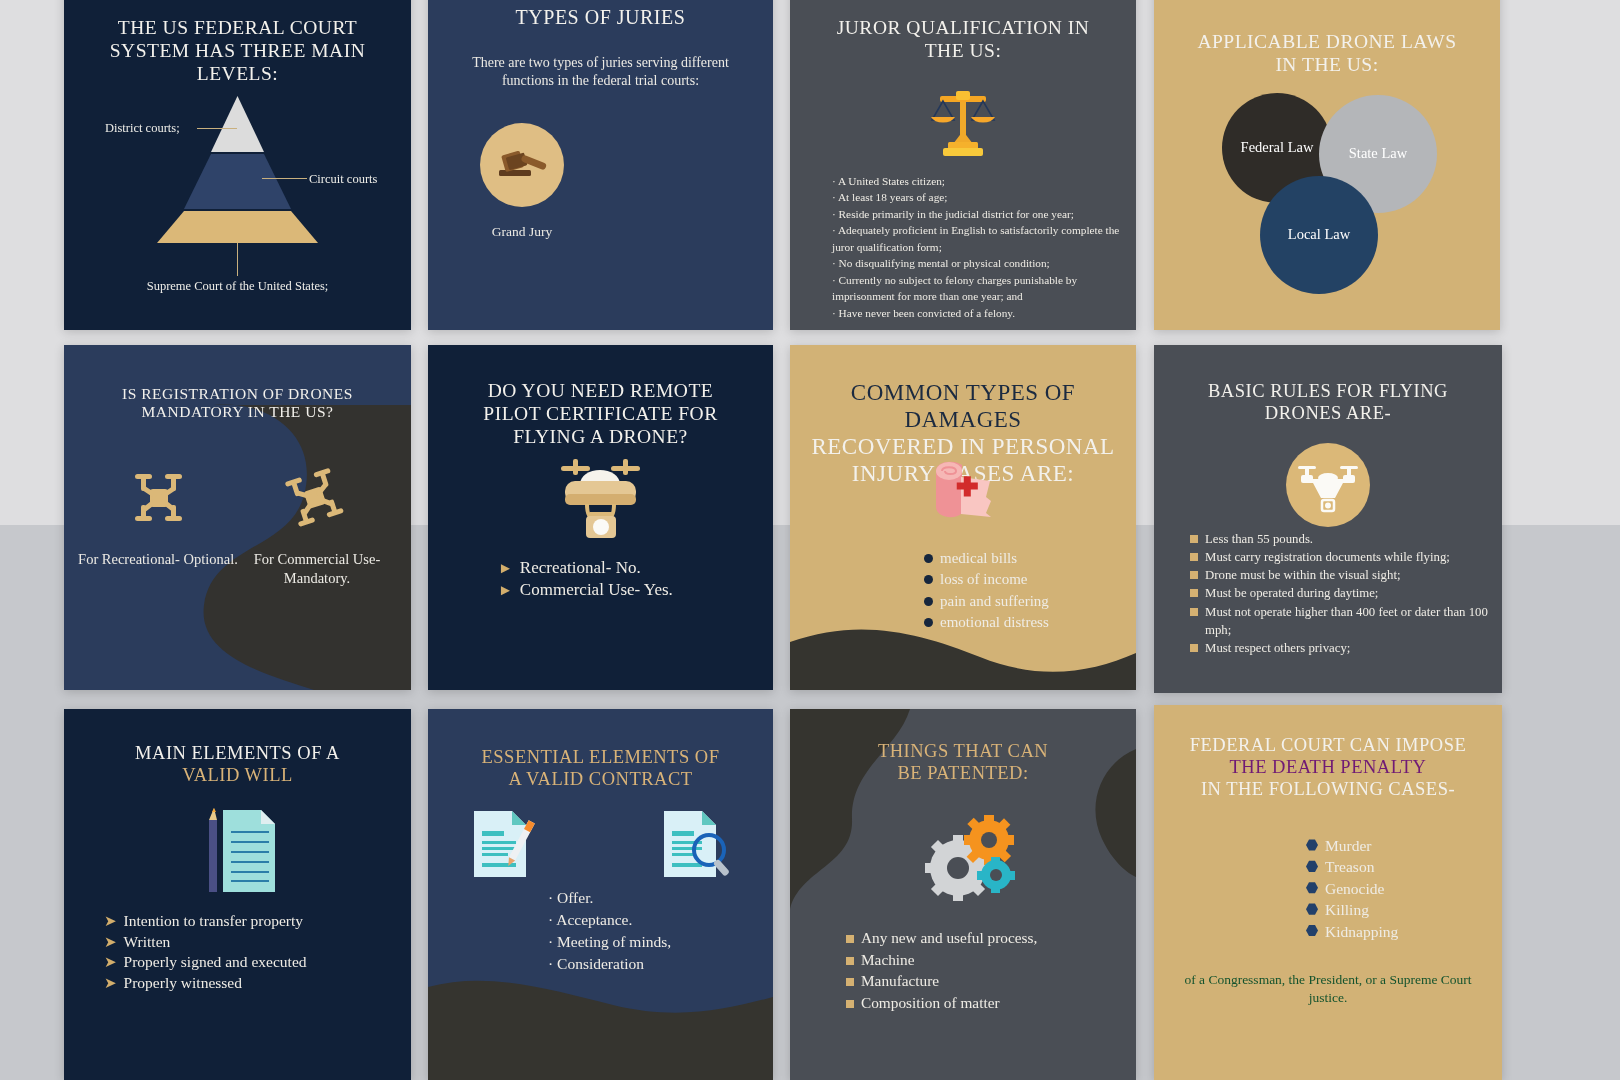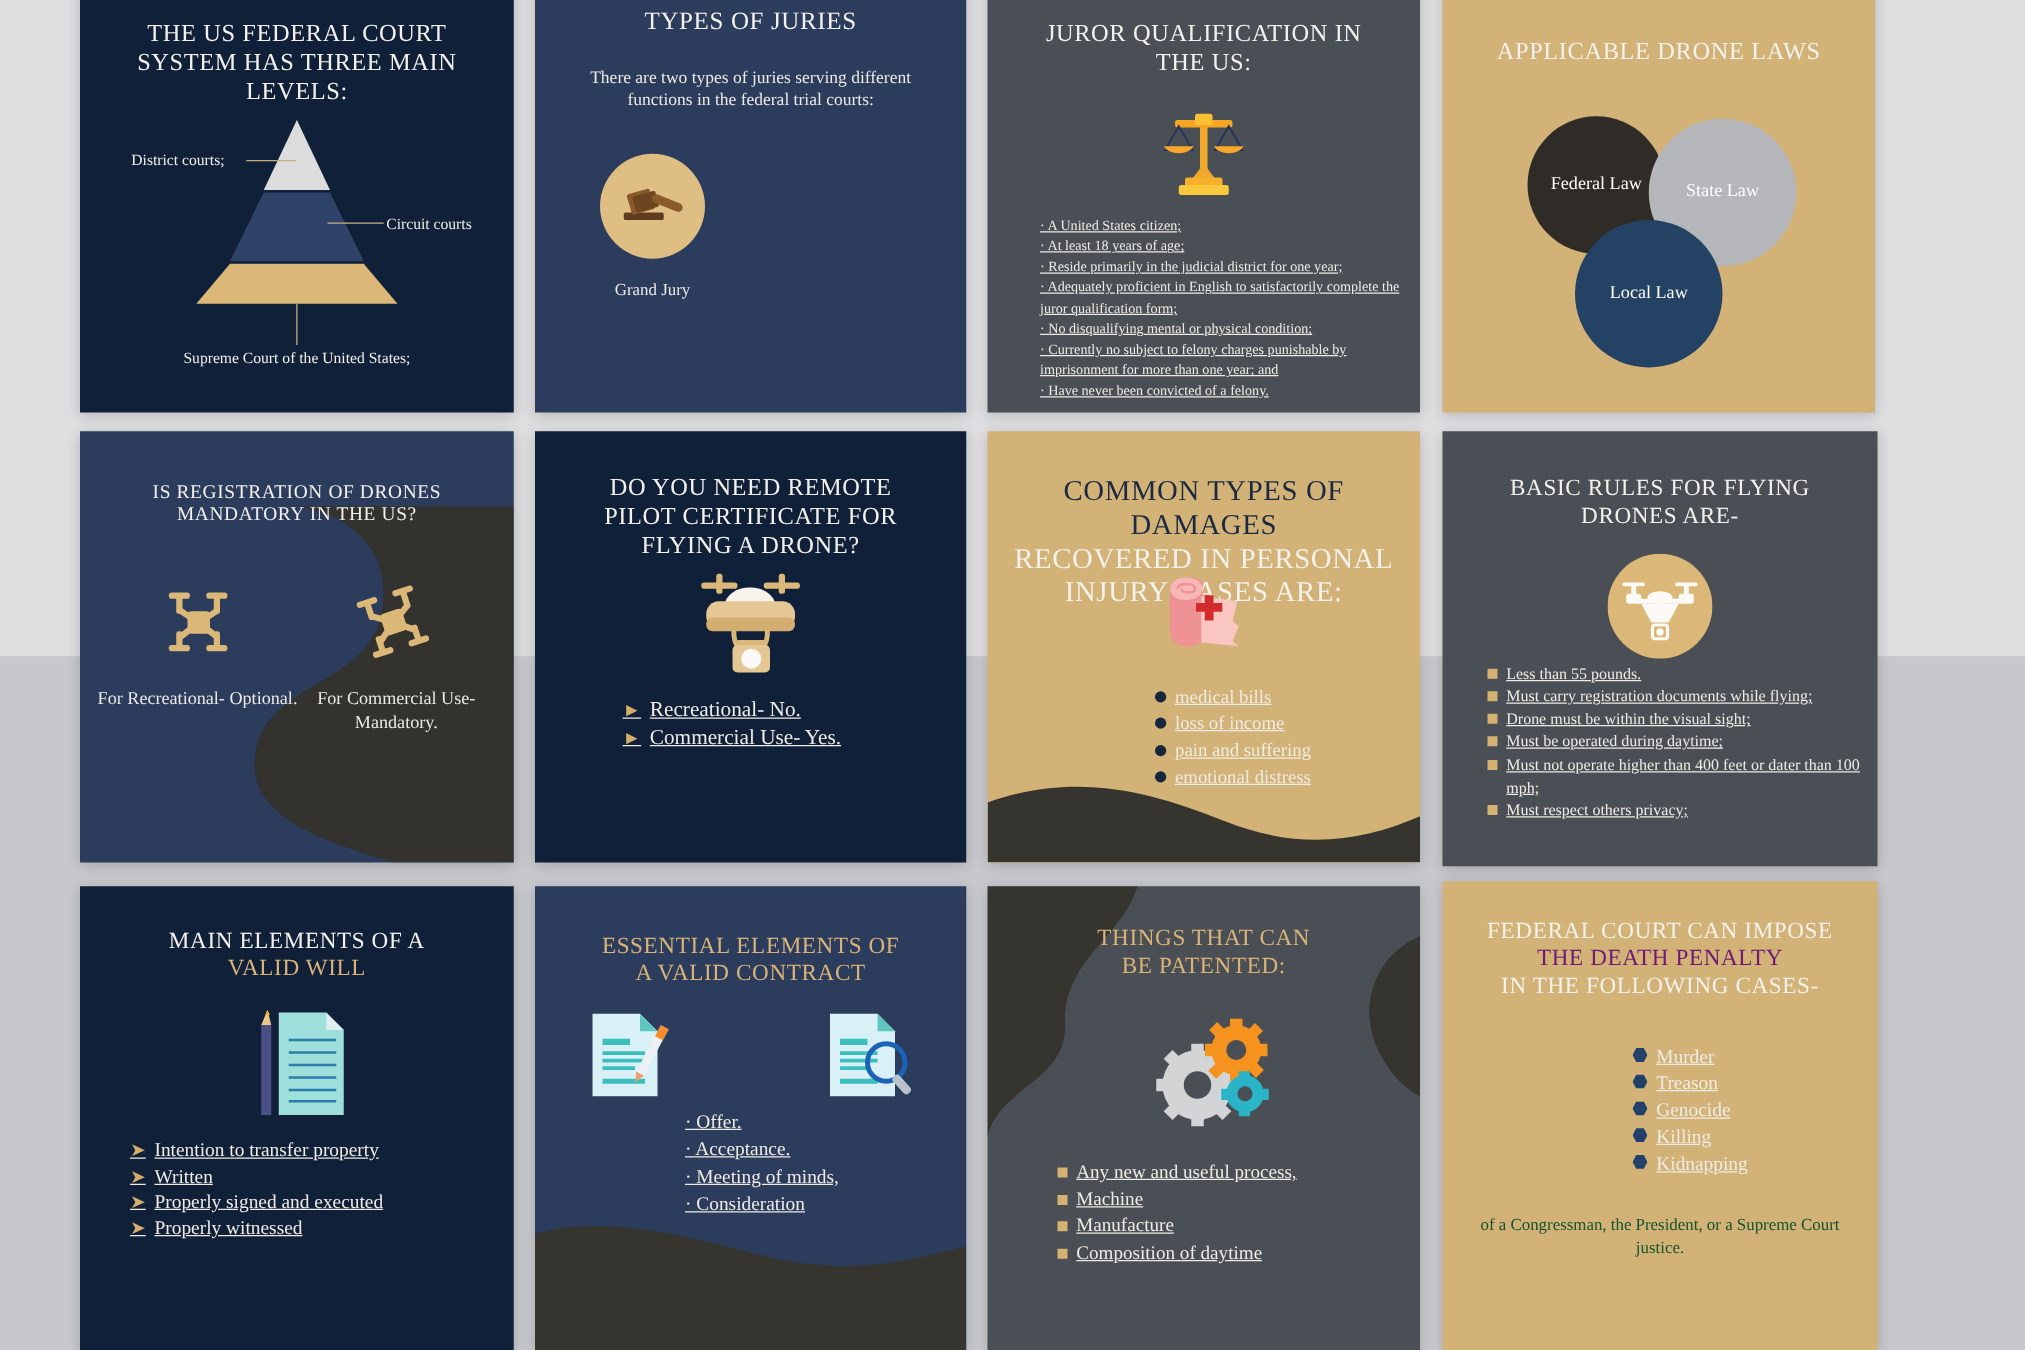--- a/index.html
+++ b/index.html
@@ -25,21 +25,21 @@
   .title {
     text-align:center;
     color:#f3f1ec;
     letter-spacing:.5px;
     line-height:1.18;
   }
   .title .ln { display:block; }
 
   .subtext { text-align:center; color:#eceae4; line-height:1.3; }
 
-  .bullets { color:#efece5; line-height:1.42;text-decoration:underline; }
+  .bullets { color:#efece5; line-height:1.42; }
   .bullets .row { display:flex; align-items:baseline; gap:7px; }
   .bullets .row .bl { flex:0 0 auto; }
 
   .deco { position:absolute; pointer-events:none; }
 
   
   .pyr-wrap { position:absolute; left:0; right:0; top:92px; height:170px; }
   .lbl { position:absolute; color:#efeee9; font-size:12.5px; white-space:nowrap; }
   .leader { position:absolute; background:#c9b07e; }
 
@@ -152,20 +152,21 @@
         <div>· Currently no subject to felony charges punishable by imprisonment for more than one year; and</div>
         <div>· Have never been convicted of a felony.</div>
       </div>
     </div>
   </div>
 
   <div class="card" style="left:1154px; top:-32px; width:346px; height:362px; background:#d2b276;">
     <div class="card-inner">
       <div class="title" style="position:absolute; left:12px; right:12px; top:62px; font-size:19.5px;">
         <span class="ln">APPLICABLE DRONE LAWS</span>
+        <span class="ln">IN THE US:</span>
       </div>
 
       <div class="venn" style="left:68px; top:125px; width:220px; height:200px;">
         <div class="c" style="left:0px; top:0px; width:110px; height:110px; background:#2f2c28;">
           <span>
             <span class="ln">Federal</span>
             <span class="ln">Law</span>
           </span>
         </div>
         <div class="c" style="left:97px; top:2px; width:118px; height:118px; background:#b4b6b9;">
@@ -528,21 +529,21 @@
         <div class="row">
           <span class="bl sq-bl"></span>
           <span>Machine</span>
         </div>
         <div class="row">
           <span class="bl sq-bl"></span>
           <span>Manufacture</span>
         </div>
         <div class="row">
           <span class="bl sq-bl"></span>
-          <span>Composition of daytime</span>
+          <span>Composition of matter</span>
         </div>
       </div>
     </div>
   </div>
 
   <div class="card" style="left:1154px; top:705px; width:348px; height:375px; background:#d2b276;">
     <div class="card-inner">
       <div class="title" style="position:absolute; left:4px; right:4px; top:30px; font-size:18.5px;">
         <span class="ln">FEDERAL COURT CAN IMPOSE</span>
         <span class="ln" style="color:#701a75;">THE DEATH PENALTY</span>

